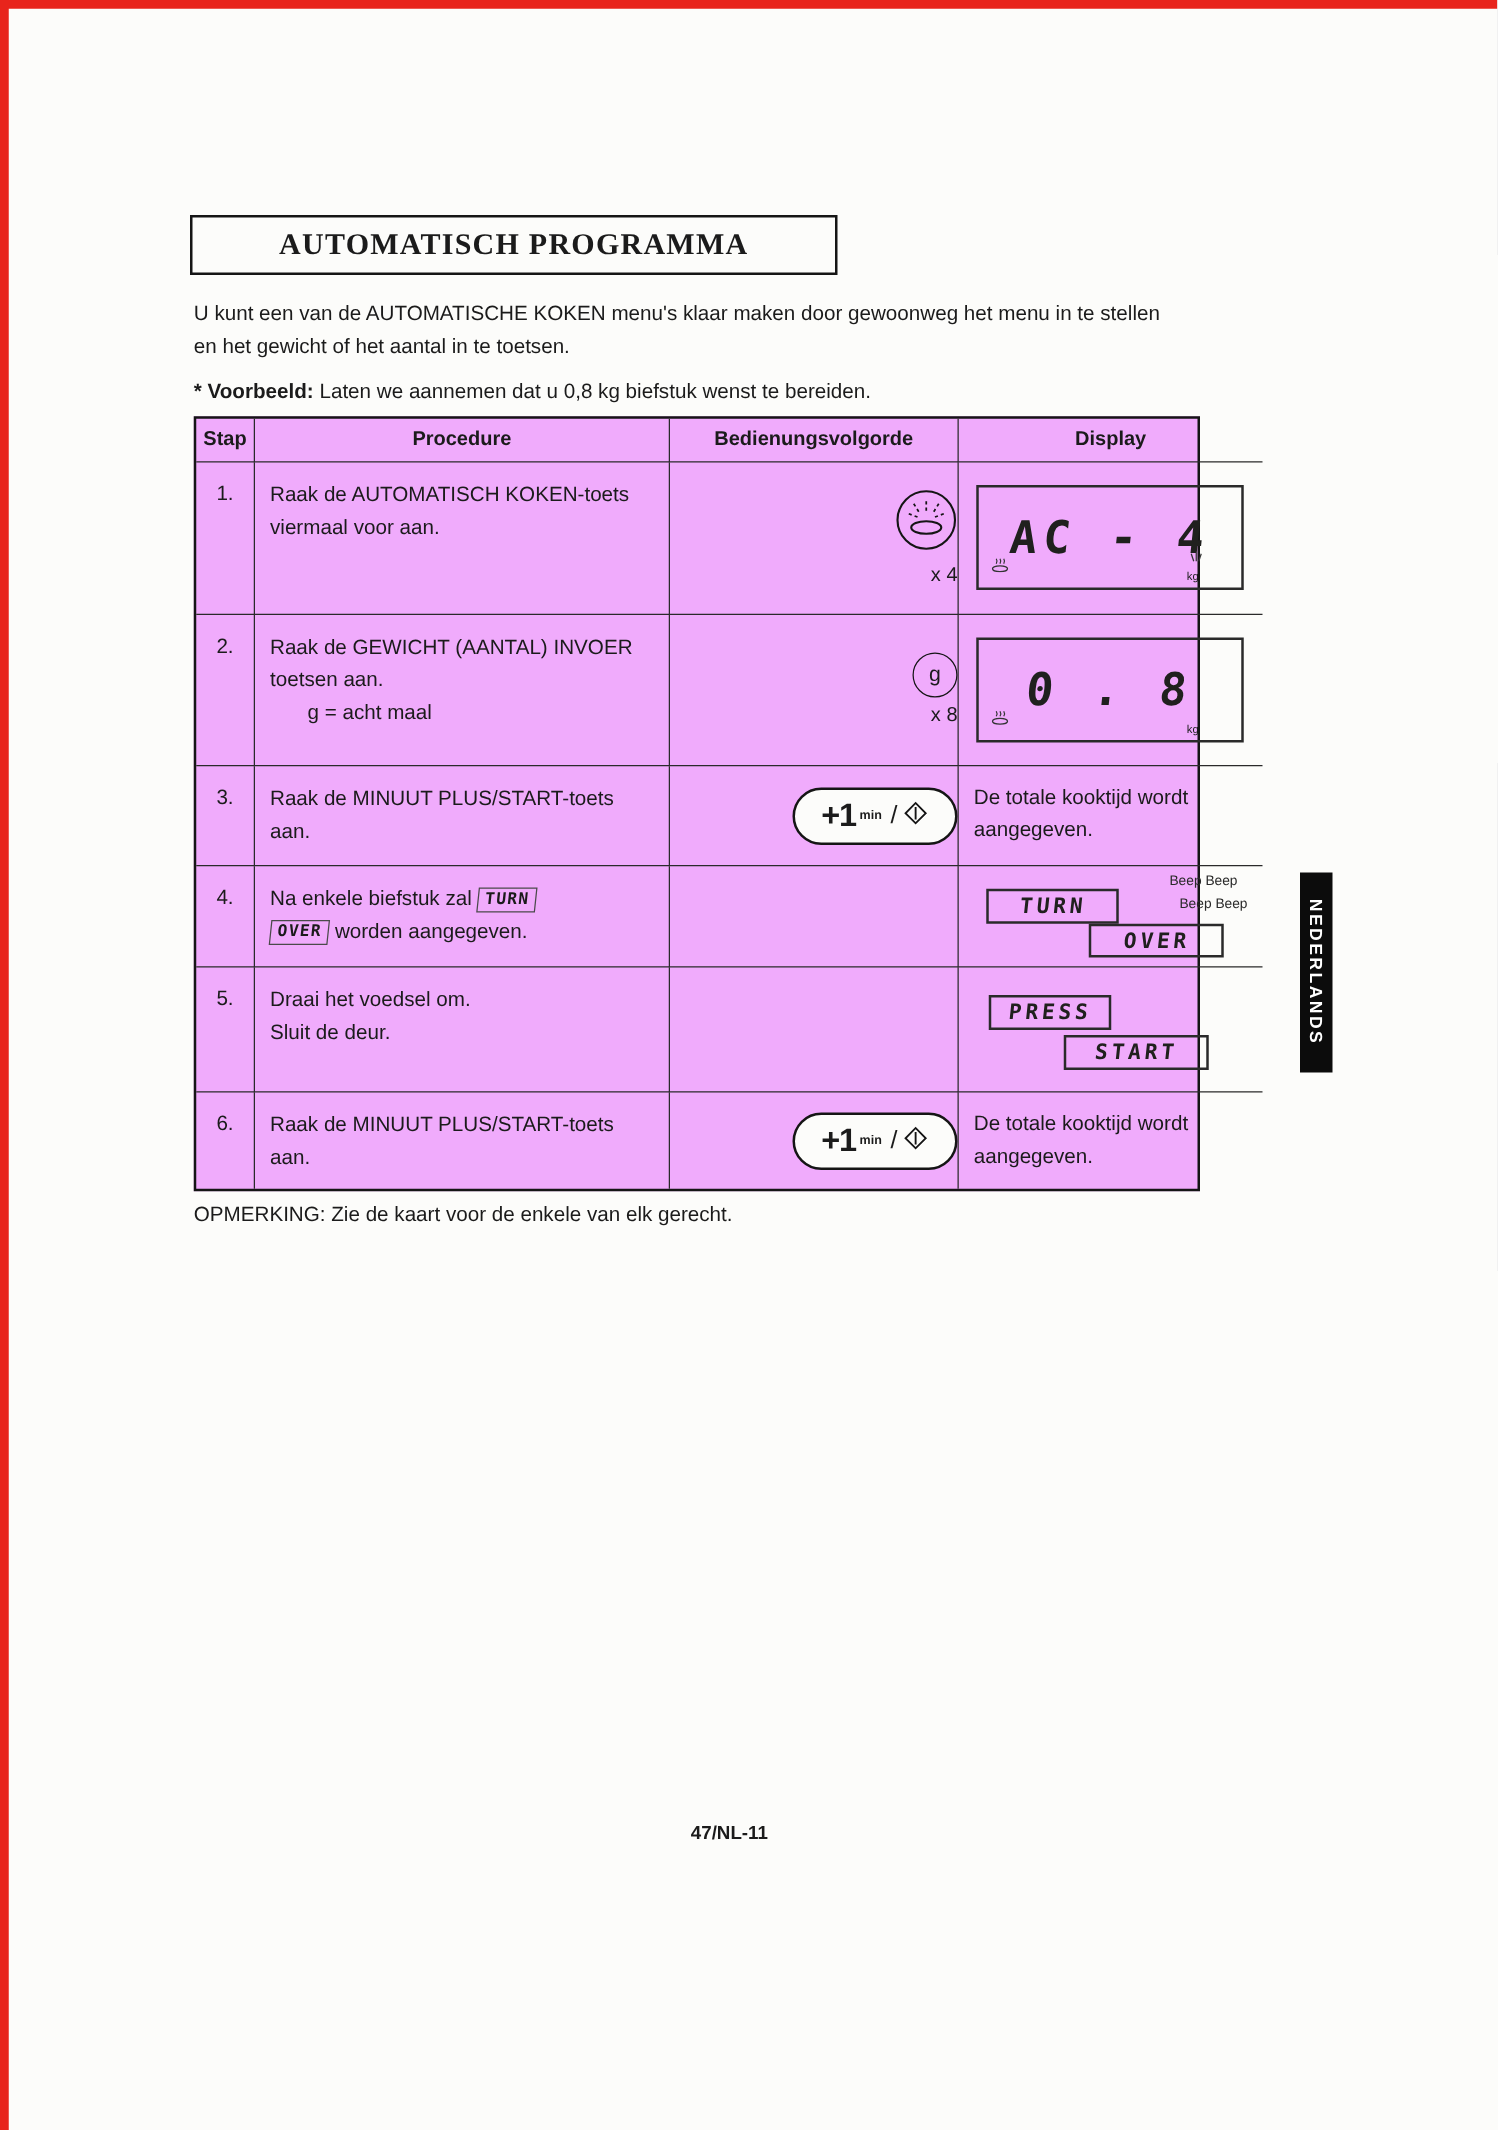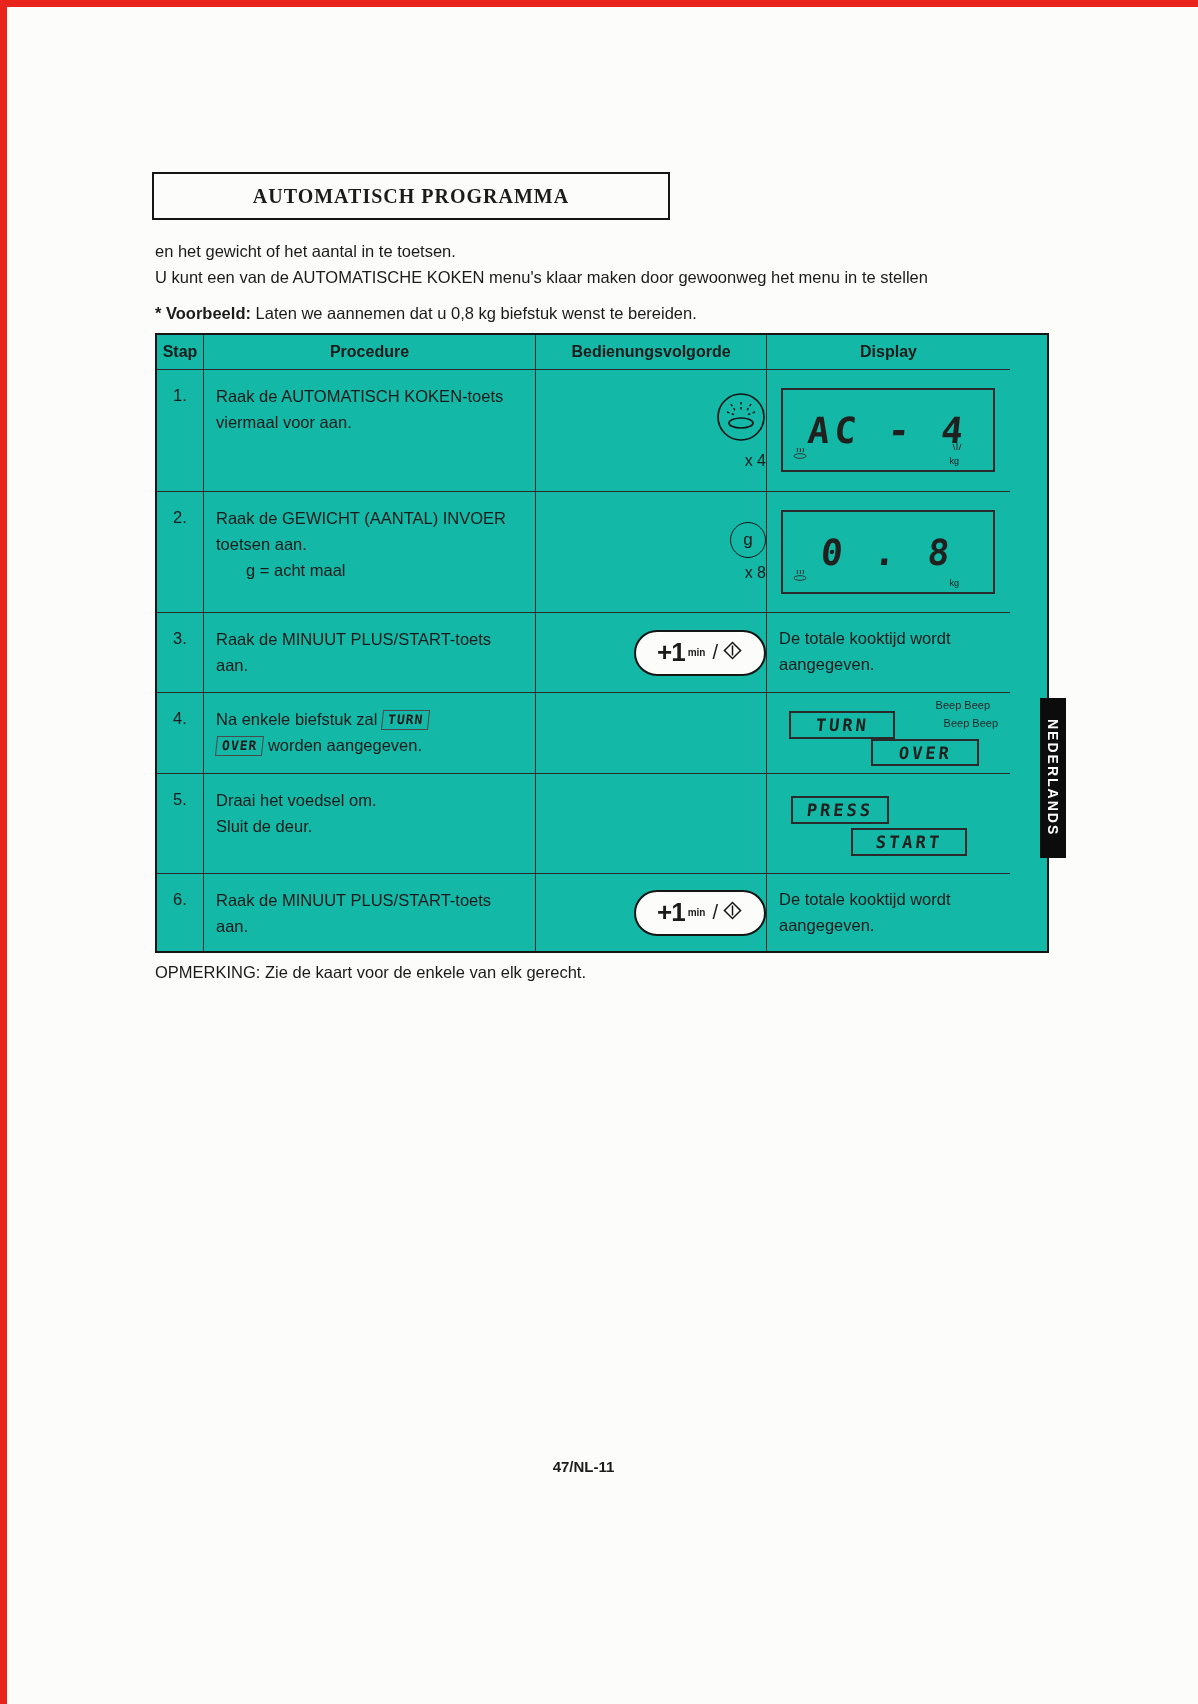--- a/index.html
+++ b/index.html
@@ -16,35 +16,35 @@
   .red-strip-top { position:absolute; left:0; top:0; width:1198px; height:7px; background:#e8241c; }
   .red-strip-left { position:absolute; left:0; top:0; width:7px; height:1704px; background:#e8241c; }
 
   .title-box {
     position:absolute; left:152px; top:172px; width:518px; height:48px;
     border:2.5px solid #151515;
     display:flex; align-items:center; justify-content:center;
   }
   .title-box span {
     font-family:"Liberation Serif", serif;
-    font-weight:bold; font-size:20px; letter-spacing:1px;
+    font-weight:bold; font-size:24px; letter-spacing:1px;
   }
 
   .intro { position:absolute; left:155px; top:238px; width:920px; font-size:16.5px; line-height:26px; }
   .example { position:absolute; left:155px; top:304px; font-size:16.5px; }
   .example b { font-weight:bold; }
 
   
   .man-table {
-    position:absolute; left:155px; top:333px; width:894px;
+    position:absolute; left:155px; top:333px; width:805px;
     border:2.5px solid #151515;
     display:grid;
     grid-template-columns:47px 332px 231px 243px;
     grid-template-rows:35px 122px 121px 80px 81px 100px 77px;
-    background:#14b8a6;
+    background:#f0abfc;
   }
   .cell { border-right:1.5px solid #2a2a2a; border-bottom:1.5px solid #2a2a2a; position:relative; }
   .cell.last-col { border-right:none; }
   .cell.last-row { border-bottom:none; }
   .hdr { display:flex; align-items:center; justify-content:center; font-weight:bold; font-size:16px; }
   .step-cell { text-align:center; padding-top:16px; font-size:16.5px; }
   .proc-cell { padding:13px 8px 0 12px; font-size:16.5px; line-height:26px; }
   .proc-indent { margin-left:30px; }
   .seq-cell { display:flex; flex-direction:column; align-items:flex-end; justify-content:center; gap:6px; }
   .times { font-size:16px; }
@@ -111,22 +111,22 @@
 <div class="scan">
 
   <div class="red-strip-top"></div>
   <div class="red-strip-left"></div>
 
   <div class="title-box">
     <span>AUTOMATISCH PROGRAMMA</span>
   </div>
 
   <div class="intro">
+    <div>U kunt een van de AUTOMATISCHE KOKEN menu's klaar maken door gewoonweg het menu in te stellen</div>
     <div>en het gewicht of het aantal in te toetsen.</div>
-    <div>U kunt een van de AUTOMATISCHE KOKEN menu's klaar maken door gewoonweg het menu in te stellen</div>
   </div>
 
   <div class="example">
     <b>* Voorbeeld:</b>
     <span>Laten we aannemen dat u 0,8 kg biefstuk wenst te bereiden.</span>
   </div>
 
   <div class="man-table">
 
     <div class="cell hdr">Stap</div>

